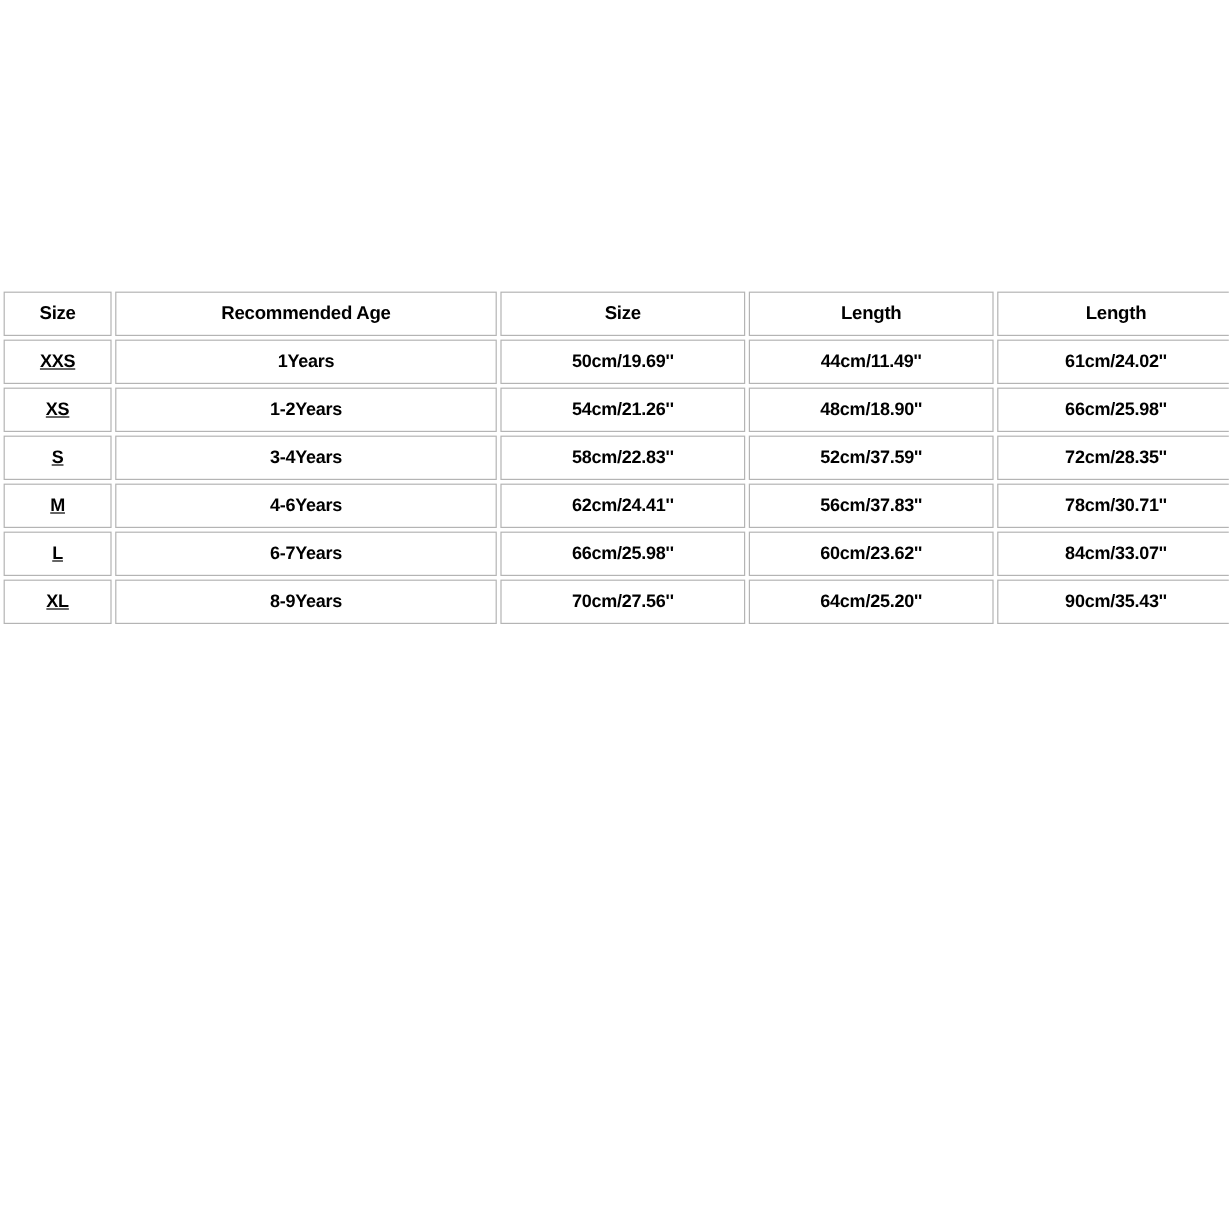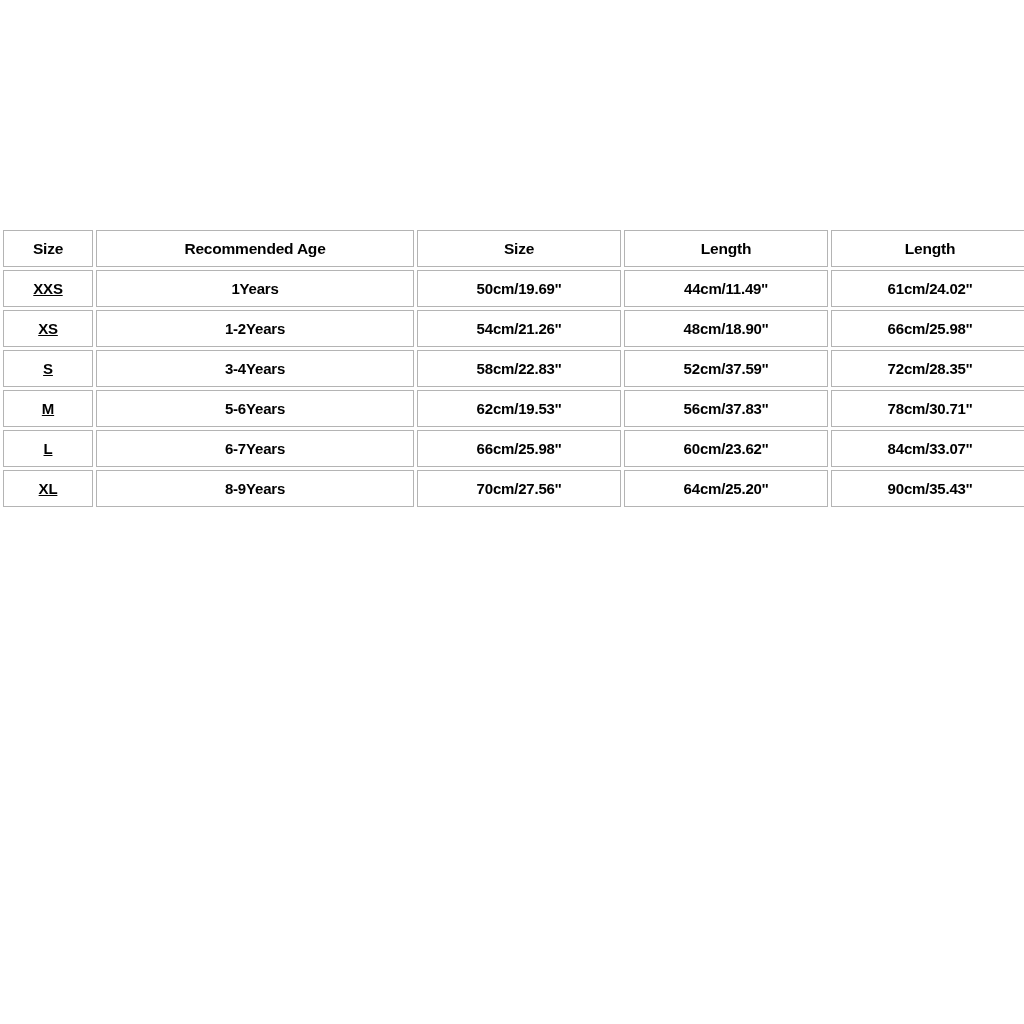--- a/index.html
+++ b/index.html
@@ -20,21 +20,21 @@
     position: relative;
     width: 1024px;
     height: 1024px;
     background: #ffffff;
   }
 
   
   .size-chart-wrap {
     position: absolute;
     left: 0px;
-    top: 227px;
+    top: 240px;
     width: 812px;
   }
 
   table.size-chart {
     width: 1024px;
     border-collapse: separate;
     border-spacing: 3px 3px;
     table-layout: fixed;
     background: #ffffff;
     margin: 0;
@@ -113,22 +113,22 @@
         </tr>
         <tr>
           <td class="cell-size">S</td>
           <td class="cell-age">3-4Years</td>
           <td class="cell-meas">58cm/22.83''</td>
           <td class="cell-meas">52cm/37.59''</td>
           <td class="cell-meas">72cm/28.35''</td>
         </tr>
         <tr>
           <td class="cell-size">M</td>
-          <td class="cell-age">5-6Years</td>
-          <td class="cell-meas">62cm/19.53''</td>
+          <td class="cell-age">4-6Years</td>
+          <td class="cell-meas">62cm/24.41''</td>
           <td class="cell-meas">56cm/37.83''</td>
           <td class="cell-meas">78cm/30.71''</td>
         </tr>
         <tr>
           <td class="cell-size">L</td>
           <td class="cell-age">6-7Years</td>
           <td class="cell-meas">66cm/25.98''</td>
           <td class="cell-meas">60cm/23.62''</td>
           <td class="cell-meas">84cm/33.07''</td>
         </tr>

